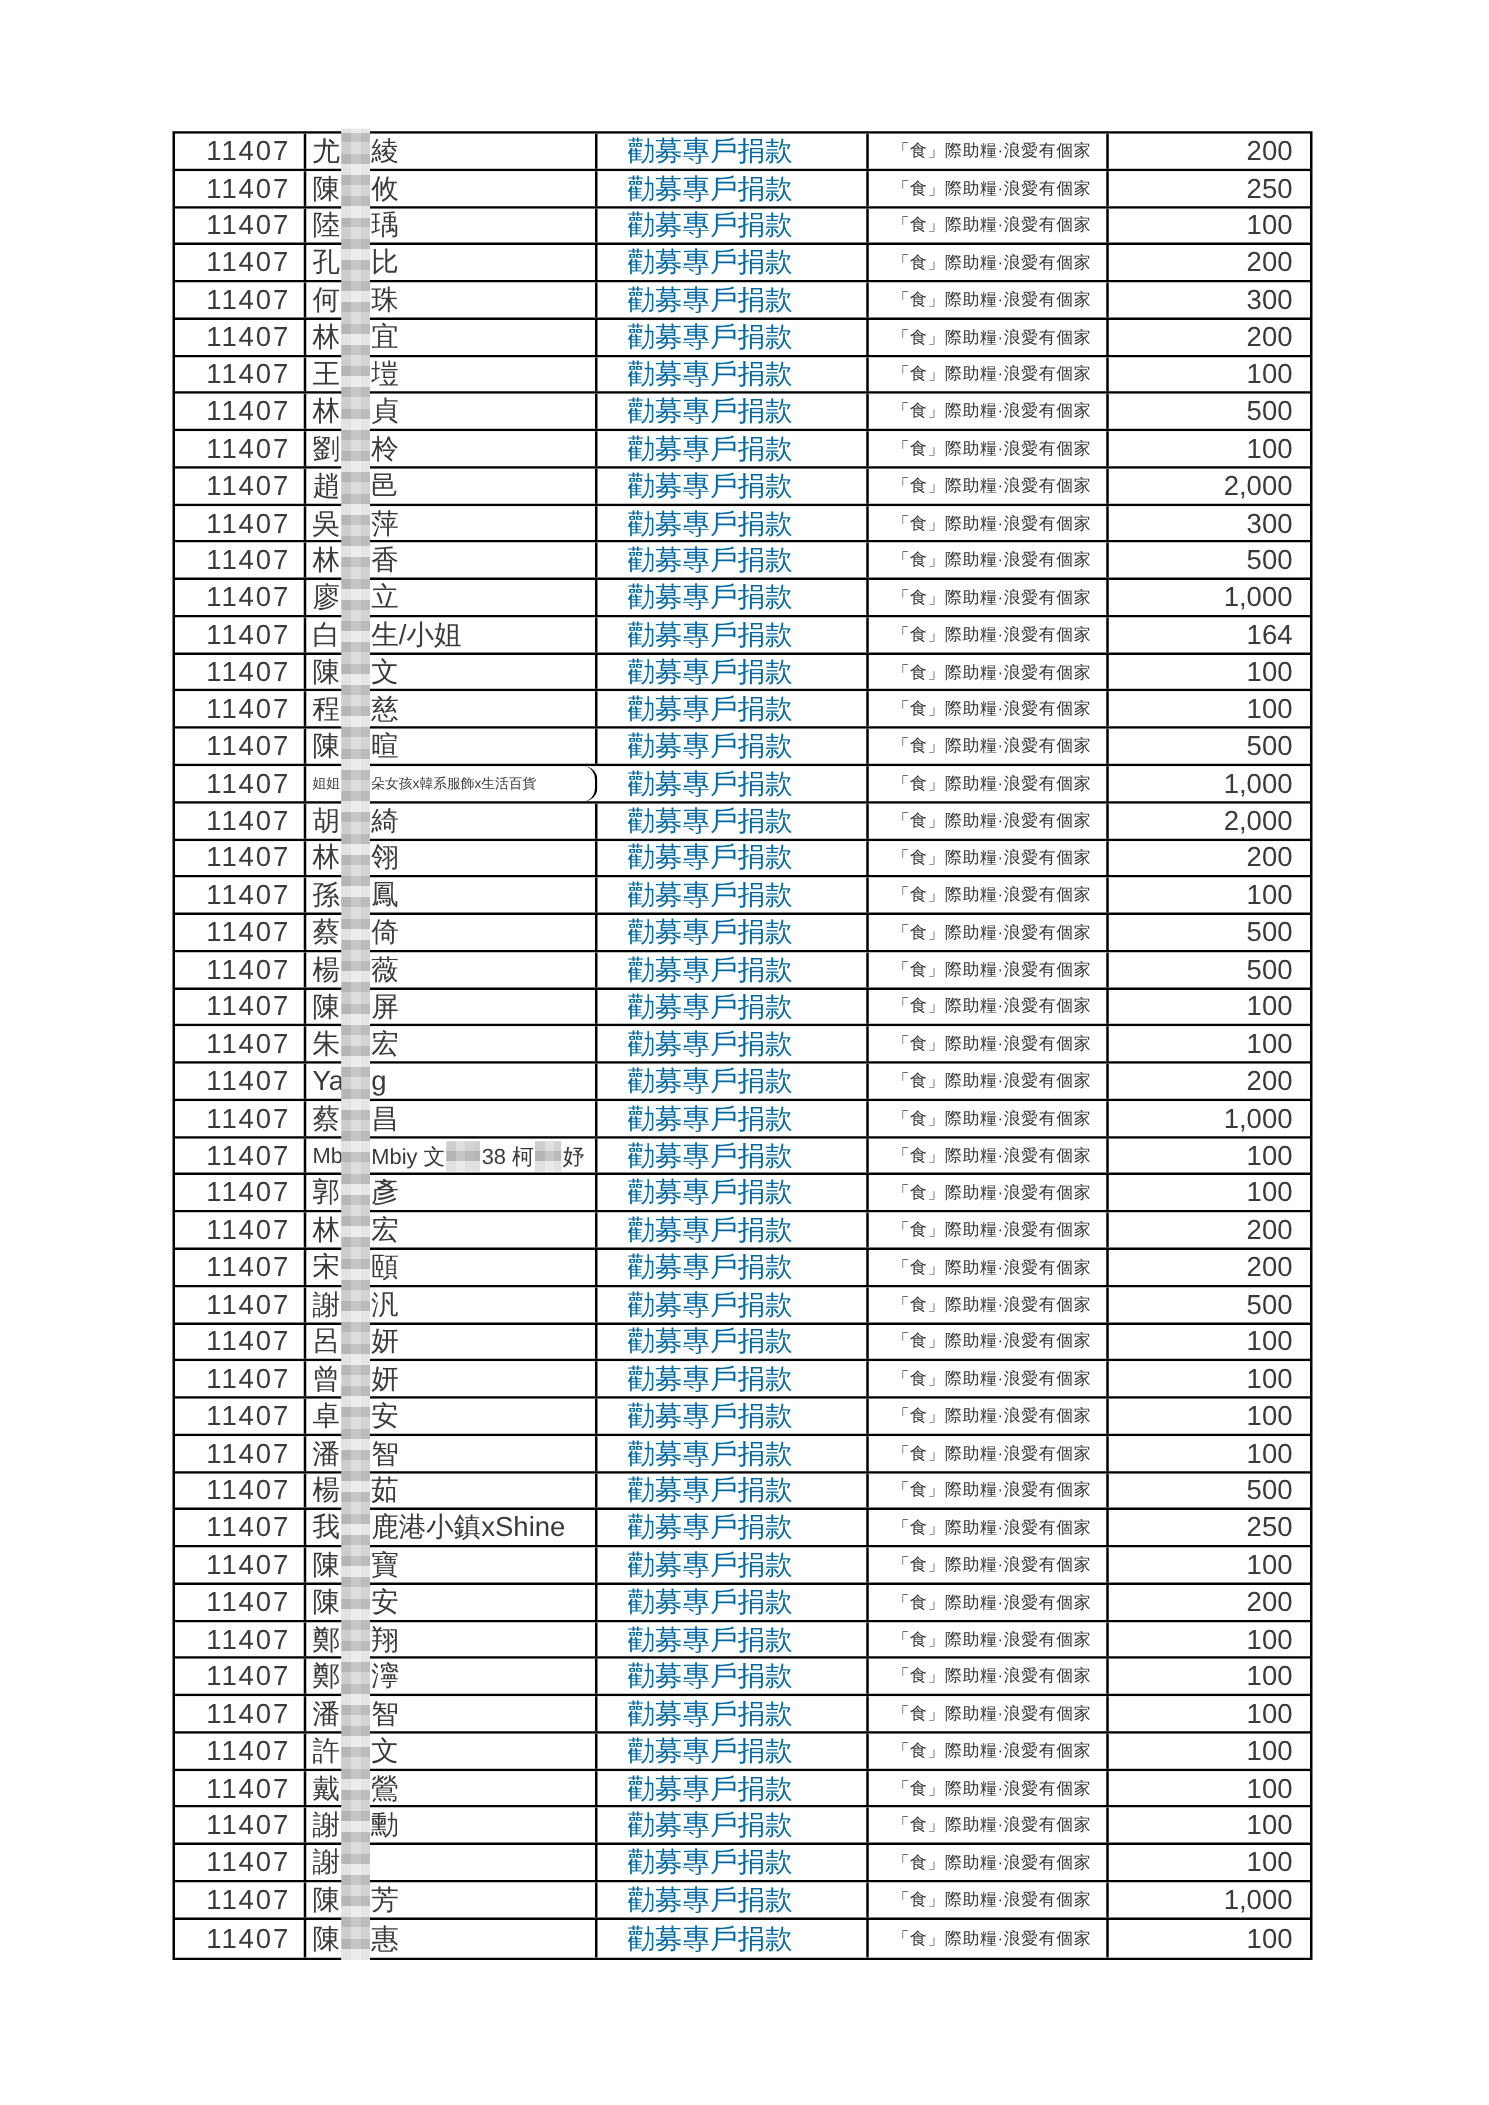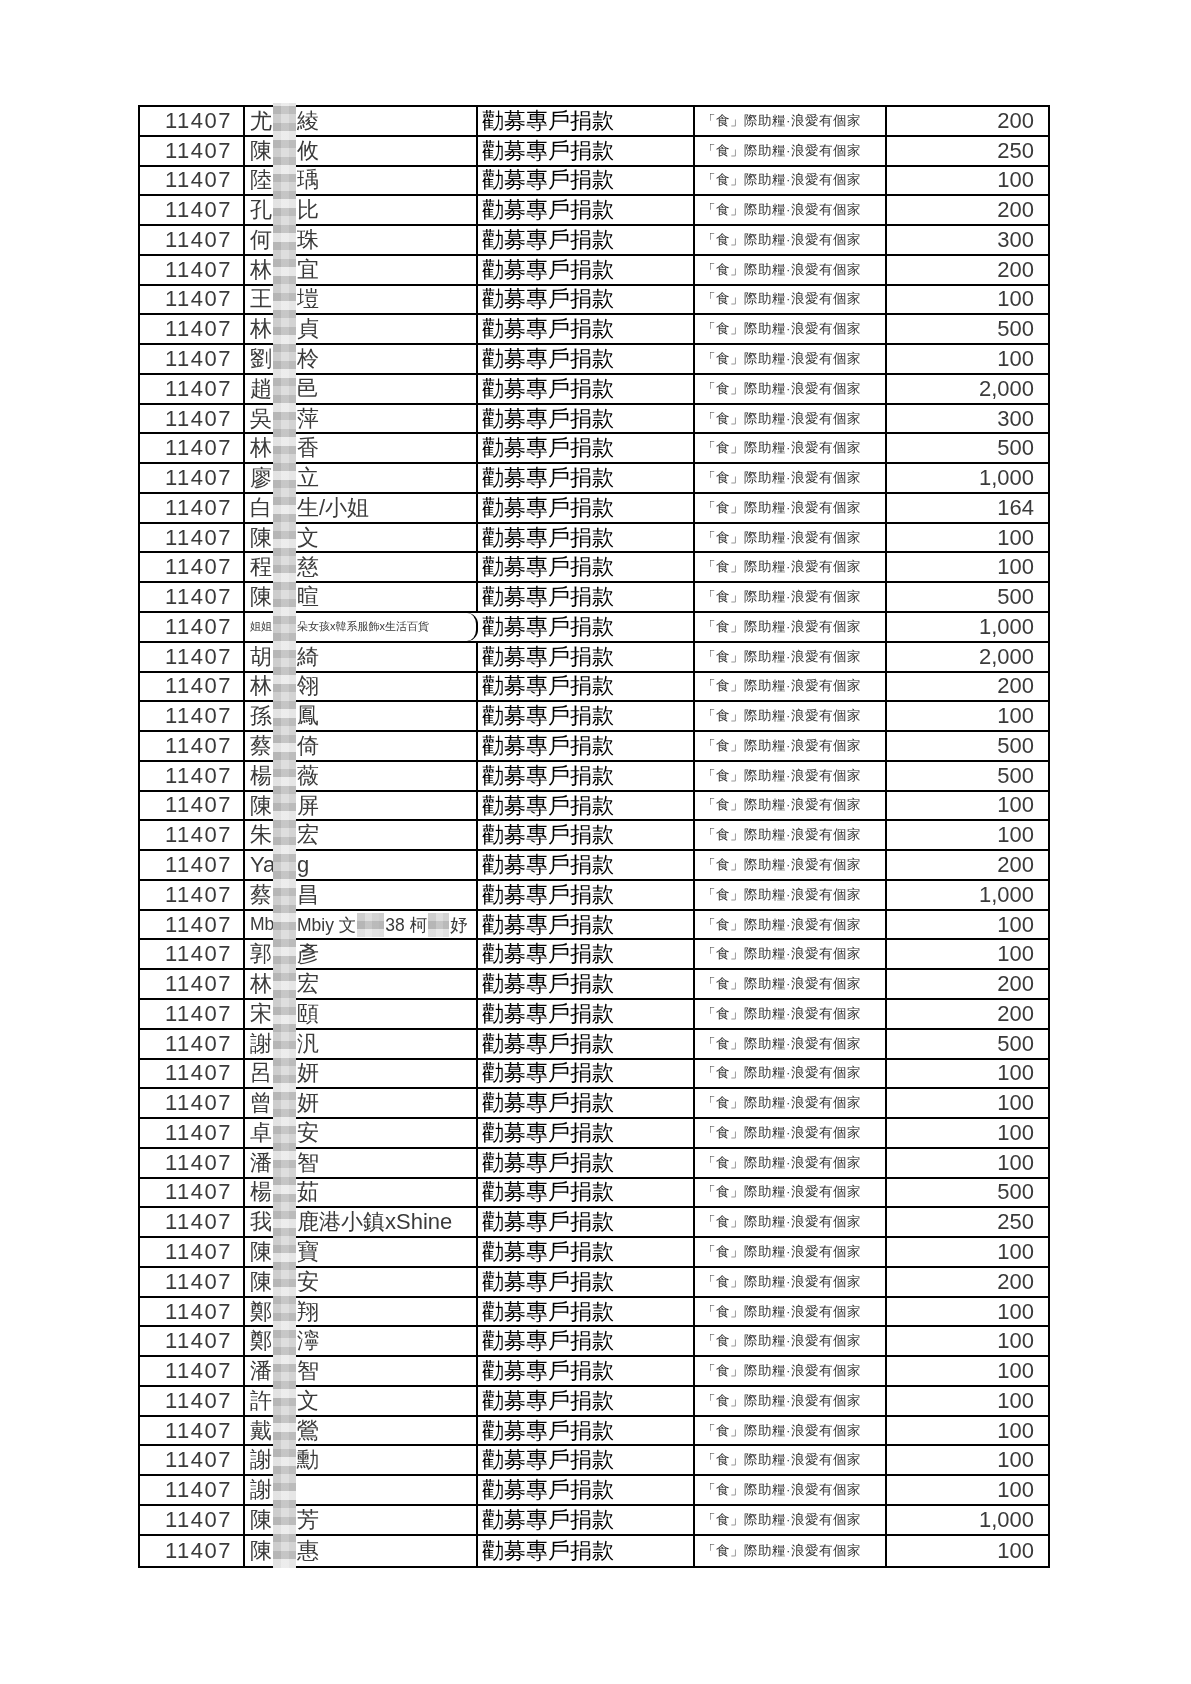--- a/index.html
+++ b/index.html
@@ -22,22 +22,22 @@
   }
   .cell.amt{border-right:none;}
   .code{padding-left:7px;font-size:22px;letter-spacing:1.5px;color:#3a3a3a;margin-left:18px;}
   .name{position:relative;padding-left:5px;font-size:22px;color:#3a3a3a;}
   .name .suffix{
     position:absolute;left:52px;top:0;height:100%;
     display:flex;align-items:center;
   }
   .name.sz-small{font-size:11px;border-radius:11px;}
   .name.sz-medium{font-size:17.5px;}
-  .type{padding-left:4px;font-size:22px;color:#000000;}
-  .camp{padding-left:7px;font-size:13.5px;letter-spacing:0.5px;color:#333;}
+  .type{padding-left:24px;font-size:22px;color:#0369a1;}
+  .camp{padding-left:19px;font-size:13.5px;letter-spacing:0.5px;color:#333;}
   .amt{justify-content:flex-end;padding-right:14px;font-size:22px;color:#3a3a3a;padding-left:41px;}
   .iblur{
     display:inline-block;height:24px;margin:0 1px;vertical-align:middle;
     background:
       repeating-linear-gradient(0deg, rgba(255,255,255,.45) 0 8px, rgba(110,110,110,.18) 8px 16px, rgba(255,255,255,.15) 16px 24px),
       repeating-linear-gradient(90deg,#c6c6c6 0 8px,#d9d9d9 8px 15px,#cbcbcb 15px 22px);
   }
   .band{
     position:absolute;left:273px;top:103px;width:23px;height:1465px;z-index:5;
     background:

